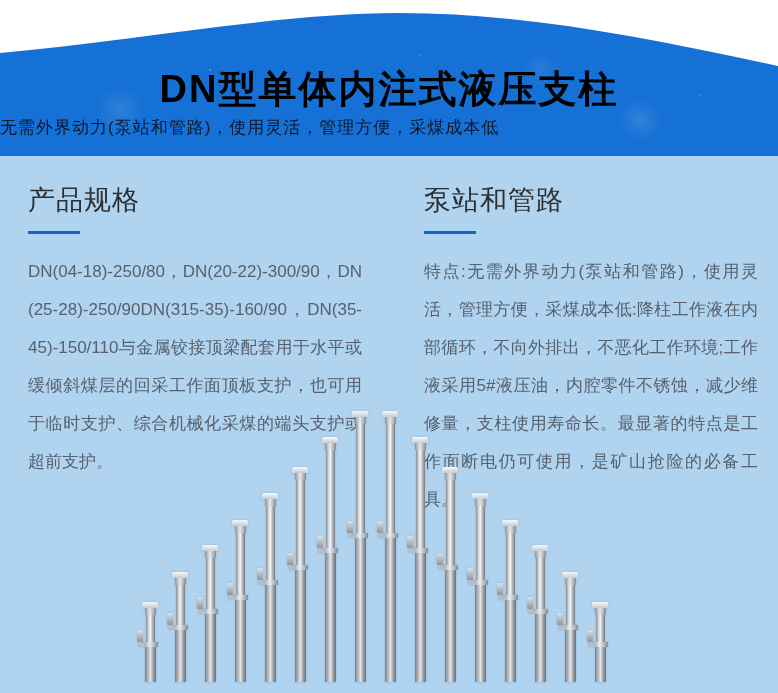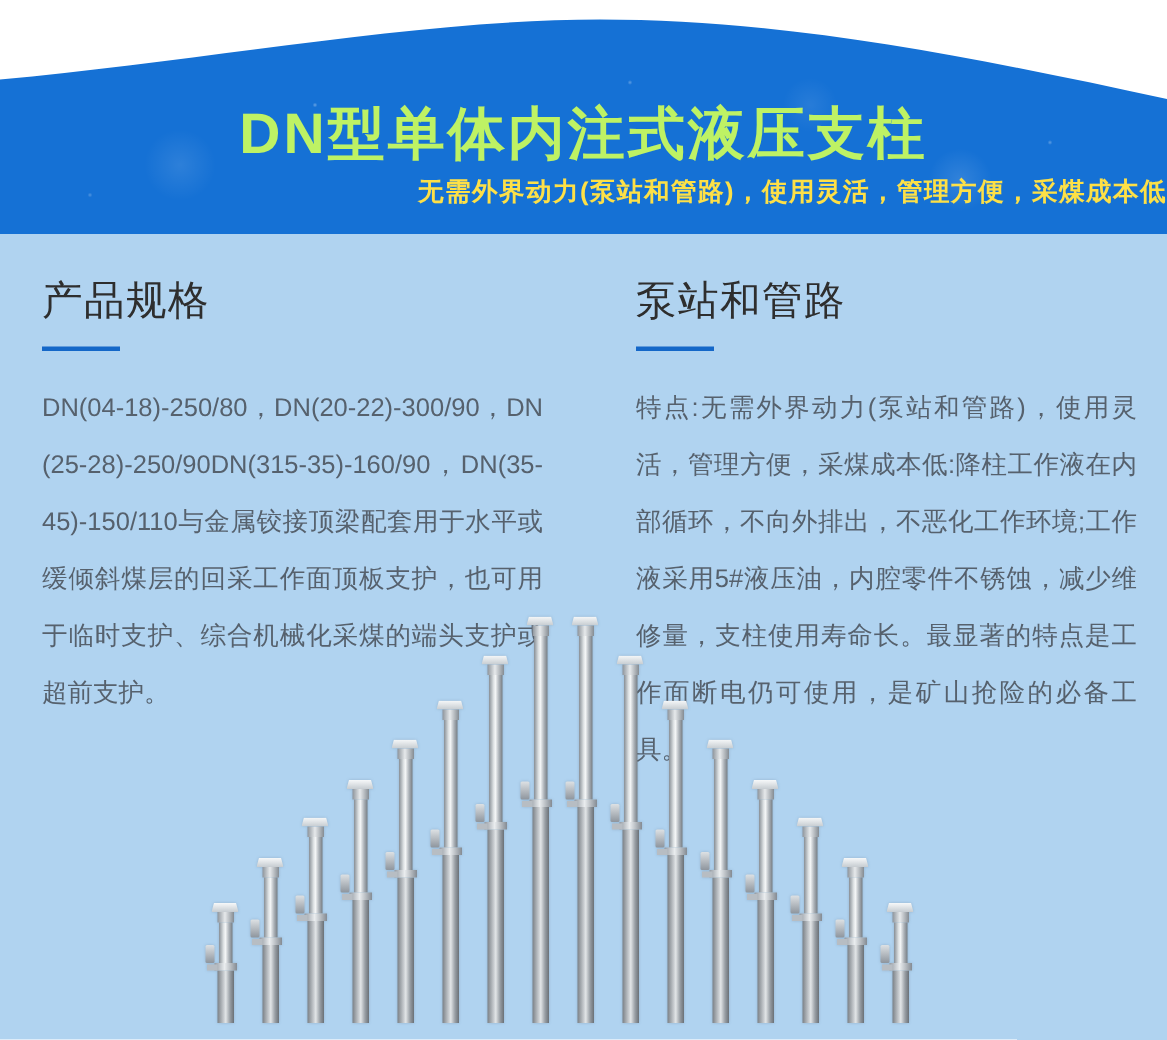--- a/index.html
+++ b/index.html
@@ -25,27 +25,27 @@
       radial-gradient(circle 2px at 210px 70px,  rgba(255,255,255,.35), rgba(255,255,255,0) 80%),
       radial-gradient(circle 2px at 420px 55px,  rgba(255,255,255,.30), rgba(255,255,255,0) 80%),
       radial-gradient(circle 2px at 700px 95px,  rgba(255,255,255,.30), rgba(255,255,255,0) 80%),
       radial-gradient(circle 2px at 60px 130px,  rgba(255,255,255,.25), rgba(255,255,255,0) 80%);
   }
   .hero-wave{position:absolute;top:0;left:0;display:block;}
   .hero-title{
     position:absolute;top:64px;left:0;width:100%;
     margin:0;text-align:center;
     font-size:38px;font-weight:700;letter-spacing:2px;
-    color:#bef264;
+    color:#000000;
   }
   .hero-subtitle{
     position:absolute;top:116px;left:0;width:100%;
-    margin:0;text-align:right;
-    font-size:17px;font-weight:700;letter-spacing:1px;
-    color:#fde047;
+    margin:0;text-align:left;
+    font-size:17px;font-weight:400;letter-spacing:1px;
+    color:#0f172a;
   }
   
   .content{
     position:relative;
     width:778px;height:537px;
   }
   .columns{
     display:grid;
     grid-template-columns:1fr 1fr;
     column-gap:62px;

